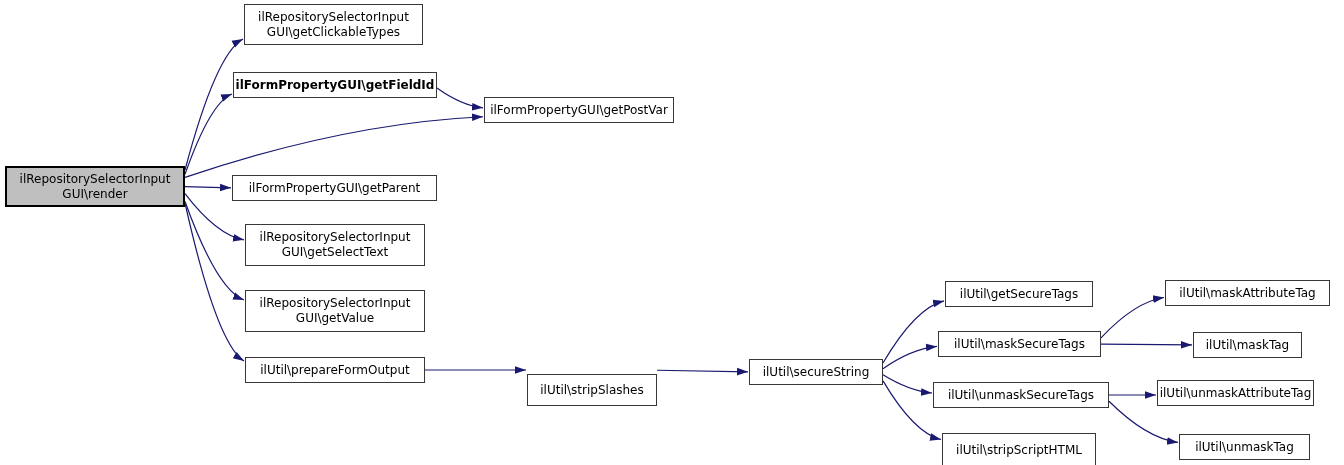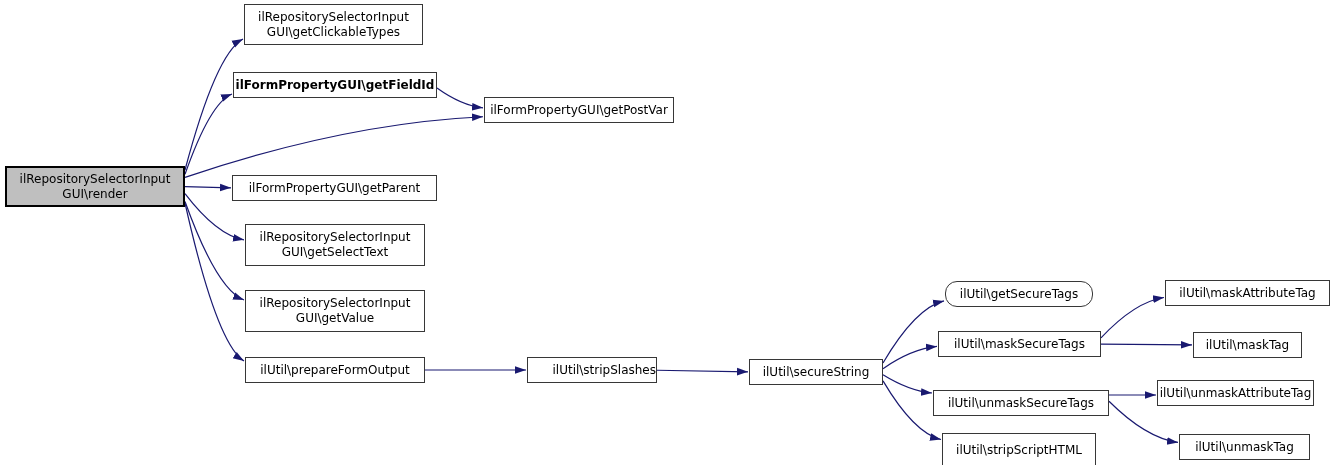--- a/index.html
+++ b/index.html
@@ -105,33 +105,33 @@
         <span>ilRepositorySelectorInput</span>
         <span>GUI\getSelectText</span>
       </div>
       <div class="node" style="left: 245px; top: 290px; width: 180px; height: 42px;">
         <span>ilRepositorySelectorInput</span>
         <span>GUI\getValue</span>
       </div>
       <div class="node" style="left: 245px; top: 357px; width: 180px; height: 26px;">
         <span>ilUtil\prepareFormOutput</span>
       </div>
-      <div class="node" style="left: 527px; top: 357px; width: 130px; height: 26px; align-items: flex-end;">
+      <div class="node" style="left: 527px; top: 374px; width: 130px; height: 32px;">
         <span>ilUtil\stripSlashes</span>
       </div>
       <div class="node" style="left: 749px; top: 359px; width: 134px; height: 26px;">
         <span>ilUtil\secureString</span>
       </div>
-      <div class="node" style="left: 945px; top: 281px; width: 148px; height: 26px; border-radius: 12px;">
+      <div class="node" style="left: 945px; top: 281px; width: 148px; height: 26px;">
         <span>ilUtil\getSecureTags</span>
       </div>
       <div class="node" style="left: 938px; top: 331px; width: 163px; height: 26px; align-items: center;">
         <span>ilUtil\maskSecureTags</span>
       </div>
-      <div class="node" style="left: 933px; top: 390px; width: 176px; height: 26px;">
+      <div class="node" style="left: 933px; top: 382px; width: 176px; height: 26px;">
         <span>ilUtil\unmaskSecureTags</span>
       </div>
       <div class="node" style="left: 942px; top: 433px; width: 154px; height: 35px;">
         <span>ilUtil\stripScriptHTML</span>
       </div>
       <div class="node" style="left: 1165px; top: 280px; width: 165px; height: 26px;">
         <span>ilUtil\maskAttributeTag</span>
       </div>
       <div class="node" style="left: 1193px; top: 332px; width: 109px; height: 26px;">
         <span>ilUtil\maskTag</span>

